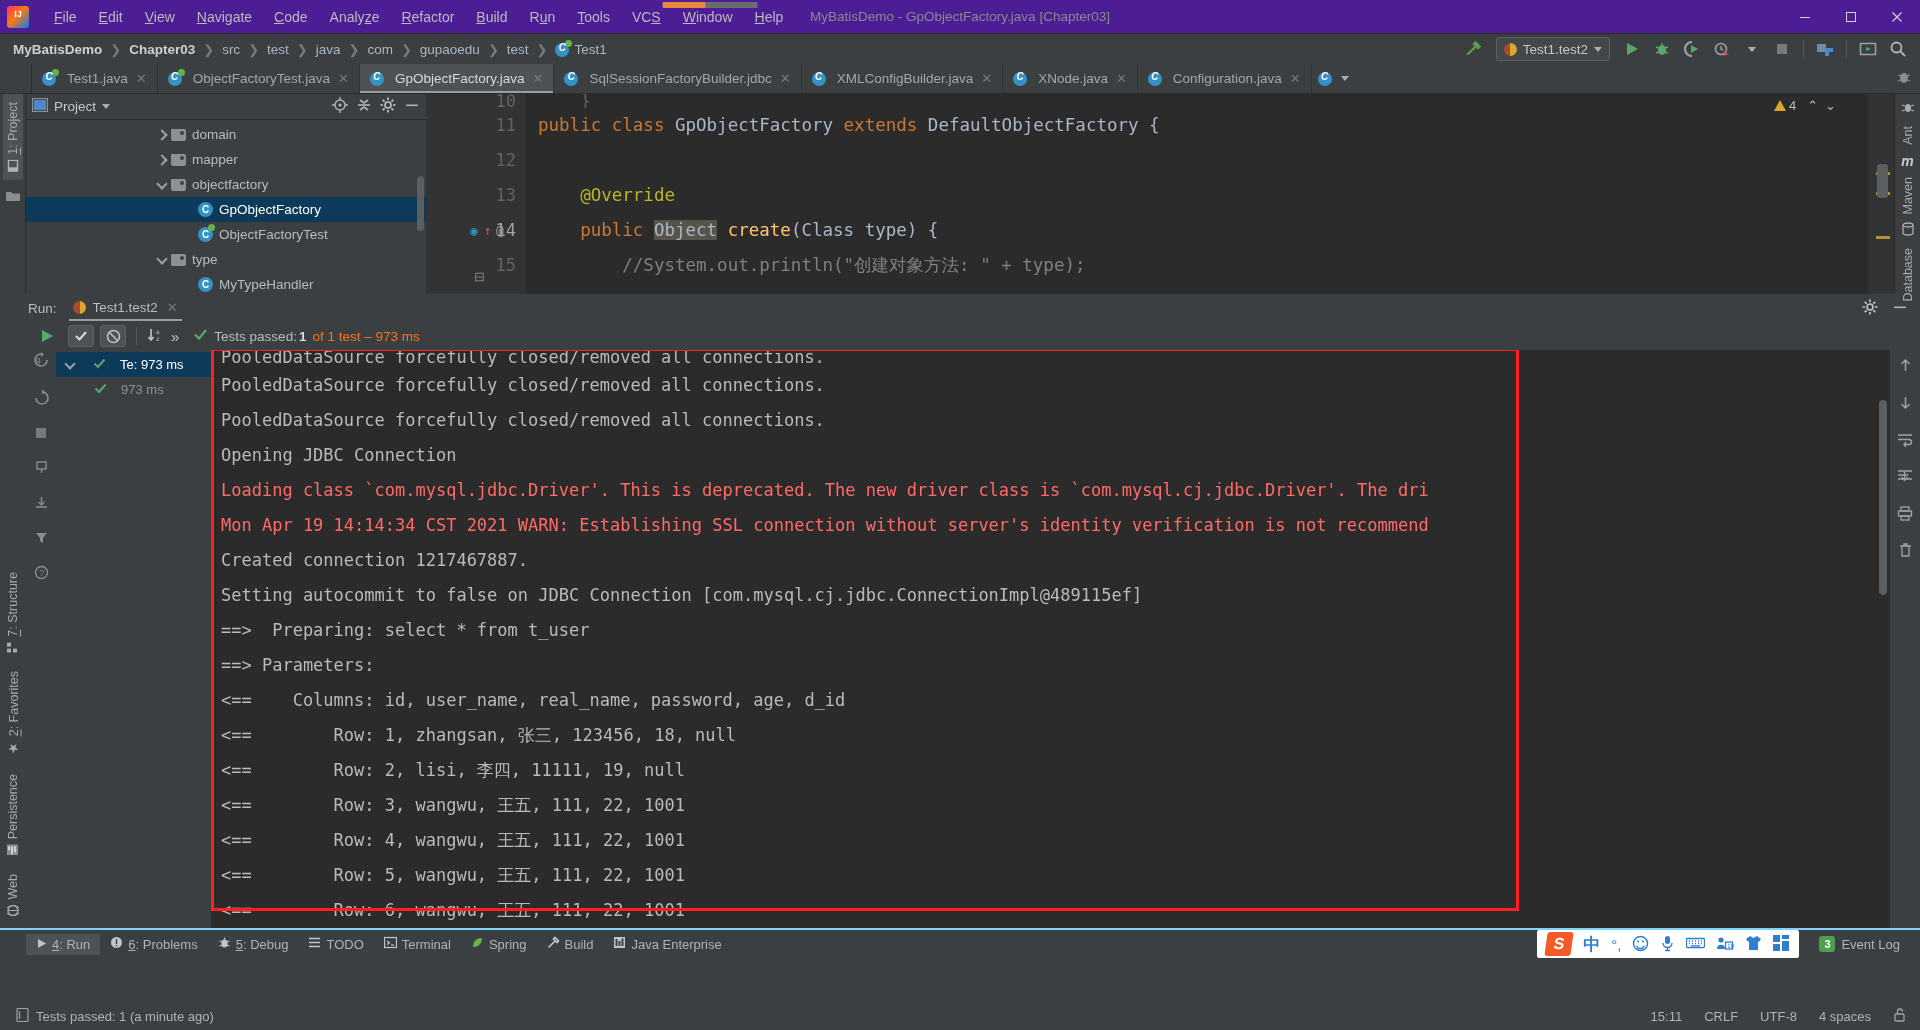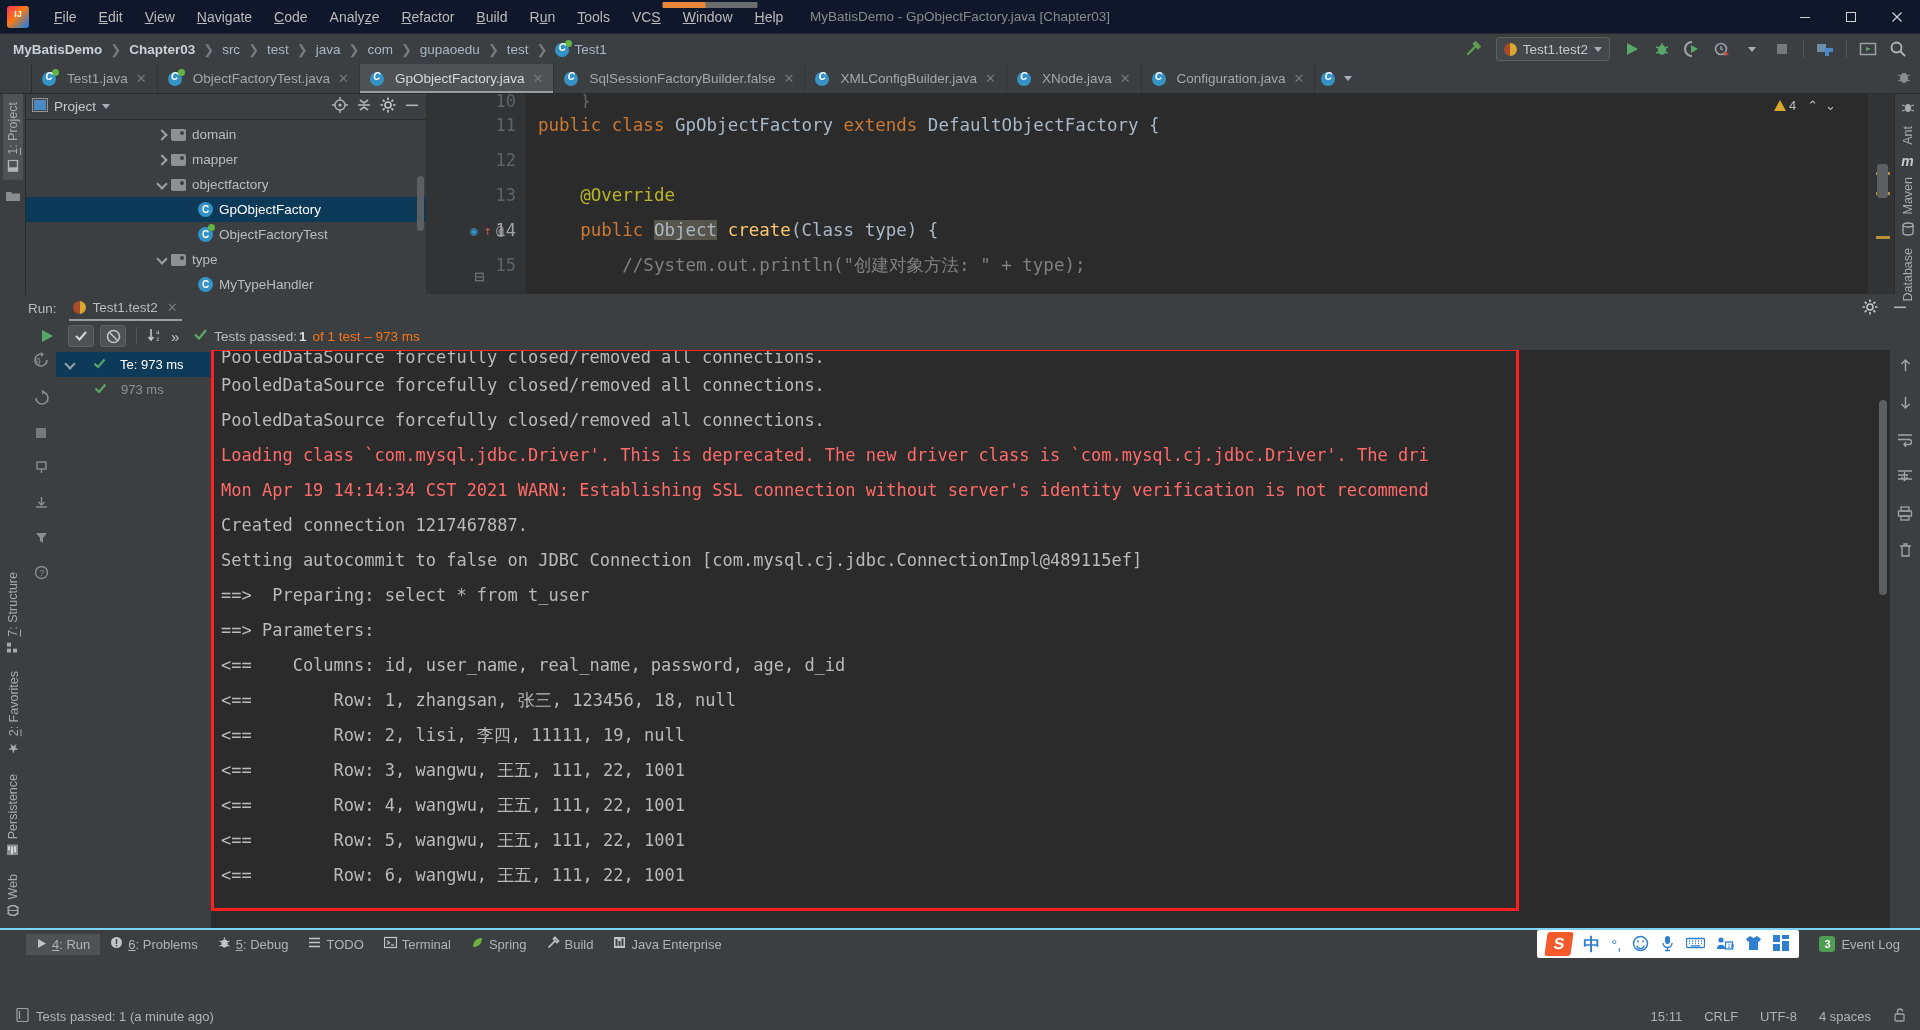--- a/index.html
+++ b/index.html
@@ -7,21 +7,21 @@
     width: 1920px; height: 1030px;
     background: #3c3f41;
     font-family: "Liberation Sans", sans-serif;
     overflow: hidden;
     color: #bbbbbb;
   }
   .app { position: relative; width: 1920px; height: 1030px; display: flex; flex-direction: column; }
 
   
   .titlebar {
-    height: 34px; background: #0f172a; display: flex; align-items: center;
+    height: 34px; background: #4c1d95; display: flex; align-items: center;
     position: relative; flex: none; border-bottom: 1px solid #2b2b2b;
   }
   .logo {
     width: 22px; height: 22px; margin-left: 7px; border-radius: 3px;
     background: linear-gradient(135deg,#fe315d 0%,#f97a12 45%,#087cfa 100%);
     position: relative; flex:none;
   }
   .logo::after {
     content: "IJ"; position: absolute; left: 0; right: 0; top: 3px;
     font-size: 9px; color: #fff; text-align: center; font-weight: bold;
@@ -365,21 +365,21 @@
       <span>ObjectFactoryTest.java</span>
       <span class="tabclose">✕</span>
     </div>
     <div class="tab active">
       <i class="cls-icon"></i>
       <span>GpObjectFactory.java</span>
       <span class="tabclose">✕</span>
     </div>
     <div class="tab">
       <i class="cls-icon"></i>
-      <span>SqlSessionFactoryBuilder.false</span>
+      <span>SqlSessionFactoryBuilder.jdbc</span>
       <span class="tabclose">✕</span>
     </div>
     <div class="tab">
       <i class="cls-icon"></i>
       <span>XMLConfigBuilder.java</span>
       <span class="tabclose">✕</span>
     </div>
     <div class="tab">
       <i class="cls-icon"></i>
       <span>XNode.java</span>
@@ -725,20 +725,21 @@
                   </svg>
               </span>
               <span style="color:#8d9194;">973 ms</span>
             </div>
           </div>
 
           <div class="console">
             <div class="cl" style="height:18px;line-height:14px;overflow:hidden;">PooledDataSource forcefully closed/removed all connections.</div>
             <div class="cl">PooledDataSource forcefully closed/removed all connections.</div>
             <div class="cl">PooledDataSource forcefully closed/removed all connections.</div>
+            <div class="cl">Opening JDBC Connection</div>
             <div class="cl err">Loading class `com.mysql.jdbc.Driver'. This is deprecated. The new driver class is `com.mysql.cj.jdbc.Driver'. The dri</div>
             <div class="cl err">Mon Apr 19 14:14:34 CST 2021 WARN: Establishing SSL connection without server's identity verification is not recommend</div>
             <div class="cl">Created connection 1217467887.</div>
             <div class="cl">Setting autocommit to false on JDBC Connection [com.mysql.cj.jdbc.ConnectionImpl@489115ef]</div>
             <div class="cl">==&gt;  Preparing: select * from t_user</div>
             <div class="cl">==&gt; Parameters:</div>
             <div class="cl">&lt;==    Columns: id, user_name, real_name, password, age, d_id</div>
             <div class="cl">&lt;==        Row: 1, zhangsan, 张三, 123456, 18, null</div>
             <div class="cl">&lt;==        Row: 2, lisi, 李四, 11111, 19, null</div>
             <div class="cl">&lt;==        Row: 3, wangwu, 王五, 111, 22, 1001</div>

